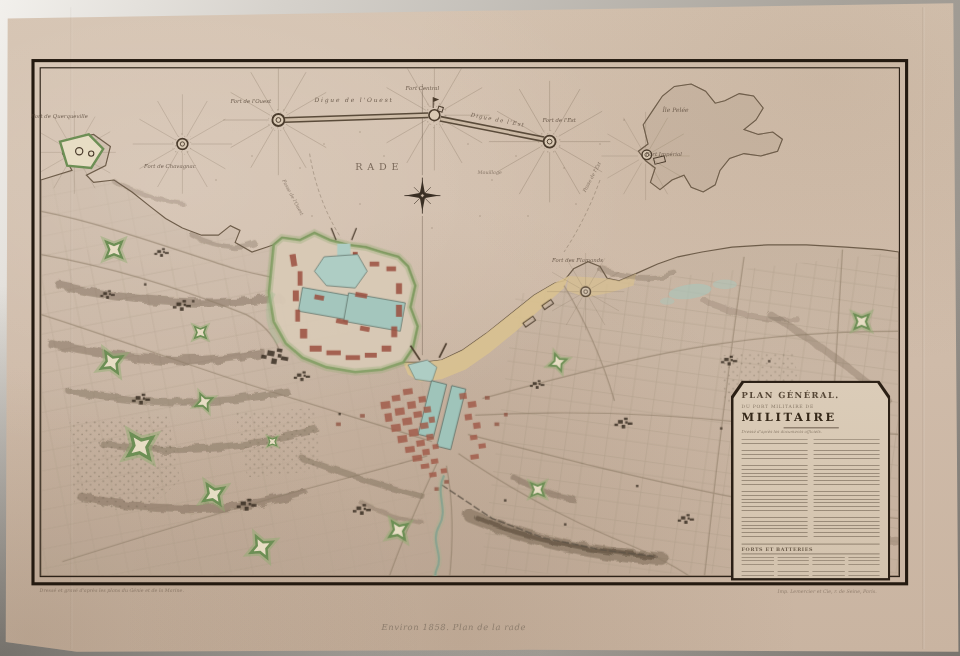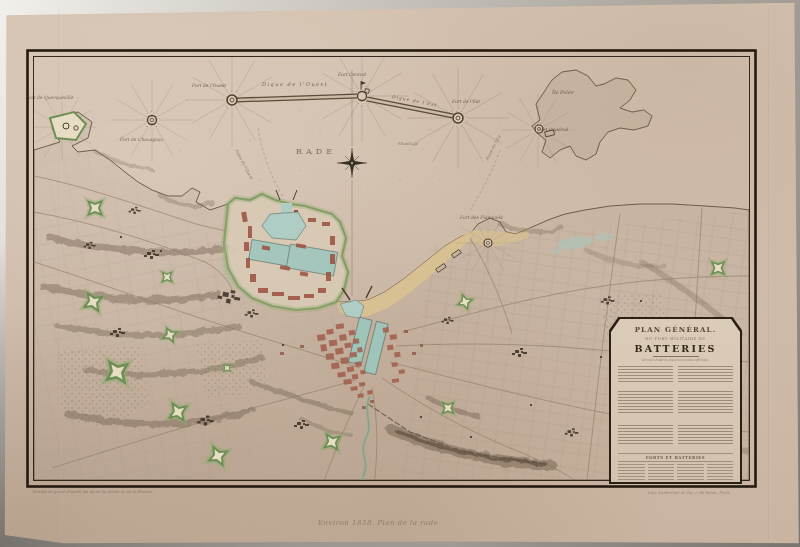--- a/index.html
+++ b/index.html
@@ -26,21 +26,21 @@
   
   .mlabel{position:absolute;font-family:"DejaVu Serif",serif;font-style:italic;
     color:#4a3a2c;white-space:nowrap;transform-origin:left center;line-height:1;}
   
   .cart-outer{position:absolute;left:609px;top:317px;width:133px;height:167px;
     background:#2b2015;
     clip-path:polygon(0 8%, 7% 0, 93% 0, 100% 8%, 100% 100%, 0 100%);}
   .cart-inner{position:absolute;left:2px;top:2px;right:2px;bottom:2px;
     background:linear-gradient(180deg,#dbccb8,#d3c3ae);
     clip-path:polygon(0 8%, 7% 0, 93% 0, 100% 8%, 100% 100%, 0 100%);
-    padding:6px 7px 4px 7px;box-sizing:border-box;text-align:center;color:#3f3020;}
+    padding:6px 7px 4px 7px;box-sizing:border-box;color:#3f3020;}
   .cart-title{font-size:7px;letter-spacing:1.2px;font-weight:bold;opacity:.85;}
   .cart-sub{font-size:3.8px;letter-spacing:.6px;opacity:.55;margin-top:2px;}
   .cart-city{font-size:9.5px;font-weight:bold;letter-spacing:2.2px;color:#342718;margin-top:2px;}
   .cart-flourish{height:1px;width:46px;margin:2px auto 1px auto;background:rgba(52,39,24,.55);}
   .cart-sub2{font-size:3.4px;font-style:italic;opacity:.5;}
   .cart-cols{display:flex;gap:5px;margin-top:4px;}
   .cart-col{flex:1;height:84px;opacity:.8;
     background:repeating-linear-gradient(to bottom, rgba(58,44,30,.48) 0 .7px, transparent .7px 3.1px);}
   .cart-sec{font-size:4px;font-weight:bold;letter-spacing:.5px;opacity:.7;margin-top:3px;
     border-top:.5px solid rgba(58,44,30,.5);border-bottom:.5px solid rgba(58,44,30,.5);padding:1px 0;}
@@ -423,32 +423,32 @@
   <div>
     <span class="mlabel" style="left:26px;top:96px;font-size:4.5px;opacity:.7">Fort de Querqueville</span>
     <span class="mlabel" style="left:120px;top:138px;font-size:4.5px;opacity:.7">Fort de Chavagnac</span>
     <span class="mlabel" style="left:192px;top:84px;font-size:4.5px;opacity:.75">Fort de l'Ouest</span>
     <span class="mlabel" style="left:262px;top:82px;font-size:5px;letter-spacing:1.5px;opacity:.75">Digue de l'Ouest</span>
     <span class="mlabel" style="left:338px;top:73px;font-size:4.5px;opacity:.75">Fort Central</span>
     <span class="mlabel" style="left:392px;top:95px;font-size:4.5px;letter-spacing:1px;transform:rotate(11deg);opacity:.75">Digue de l'Est</span>
     <span class="mlabel" style="left:452px;top:100px;font-size:4.5px;opacity:.75">Fort de l'Est</span>
     <span class="mlabel" style="left:552px;top:90px;font-size:5px;opacity:.7">Île Pelée</span>
     <span class="mlabel" style="left:538px;top:128px;font-size:4.5px;opacity:.7">Fort Impérial</span>
-    <span class="mlabel" style="left:296px;top:148px;font-size:8px;letter-spacing:4px;font-style:normal;opacity:.65">RADE</span>
+    <span class="mlabel" style="left:296px;top:136px;font-size:8px;letter-spacing:4px;font-style:normal;opacity:.65">RADE</span>
     <span class="mlabel" style="left:398px;top:142px;font-size:4px;opacity:.55">Mouillage</span>
     <span class="mlabel" style="left:236px;top:148px;font-size:4px;transform:rotate(62deg);opacity:.55">Passe de l'Ouest</span>
     <span class="mlabel" style="left:487px;top:158px;font-size:4px;transform:rotate(-62deg);opacity:.55">Passe de l'Est</span>
     <span class="mlabel" style="left:460px;top:216px;font-size:4.5px;opacity:.7">Fort des Flamands</span>
   </div>
 
   <div class="cart-outer">
     <div class="cart-inner">
       <div class="cart-title">PLAN GÉNÉRAL.</div>
       <div class="cart-sub">DU PORT MILITAIRE DE</div>
-      <div class="cart-city">BATTERIES</div>
+      <div class="cart-city">MILITAIRE</div>
       <div class="cart-flourish"></div>
       <div class="cart-sub2">Dressé d'après les documents officiels.</div>
       <div class="cart-cols">
         <div class="cart-col"></div>
         <div class="cart-col"></div>
       </div>
       <div class="cart-sec">FORTS ET BATTERIES</div>
       <div class="cart-mini">
         <div class="cart-minicol"></div>
         <div class="cart-minicol"></div>

